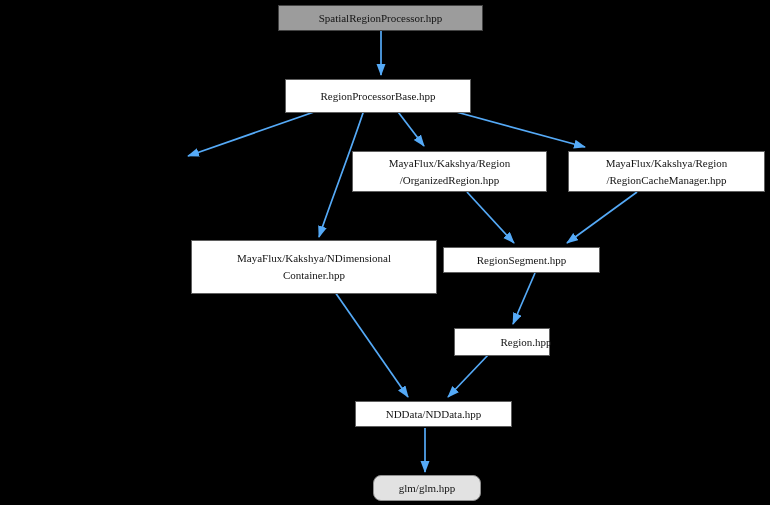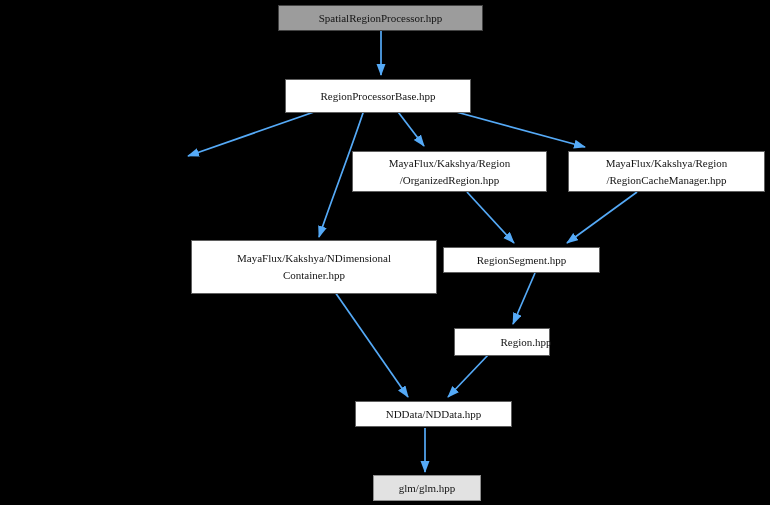--- a/index.html
+++ b/index.html
@@ -108,17 +108,17 @@
   </div>
 
   <div class="node" style="left:454px; top:328px; width:96px; height:28px;padding-left:48px;">
     <span>Region.hpp</span>
   </div>
 
   <div class="node" style="left:346px; top:401px; width:157px; height:26px;margin-left:9px;">
     <span>NDData/NDData.hpp</span>
   </div>
 
-  <div class="node external" style="left:373px; top:475px; width:108px; height:26px;">
+  <div class="node external" style="left:373px; top:475px; width:108px; height:26px;border-radius:8px;">
     <span>glm/glm.hpp</span>
   </div>
 
 </div>
 
 </body></html>

